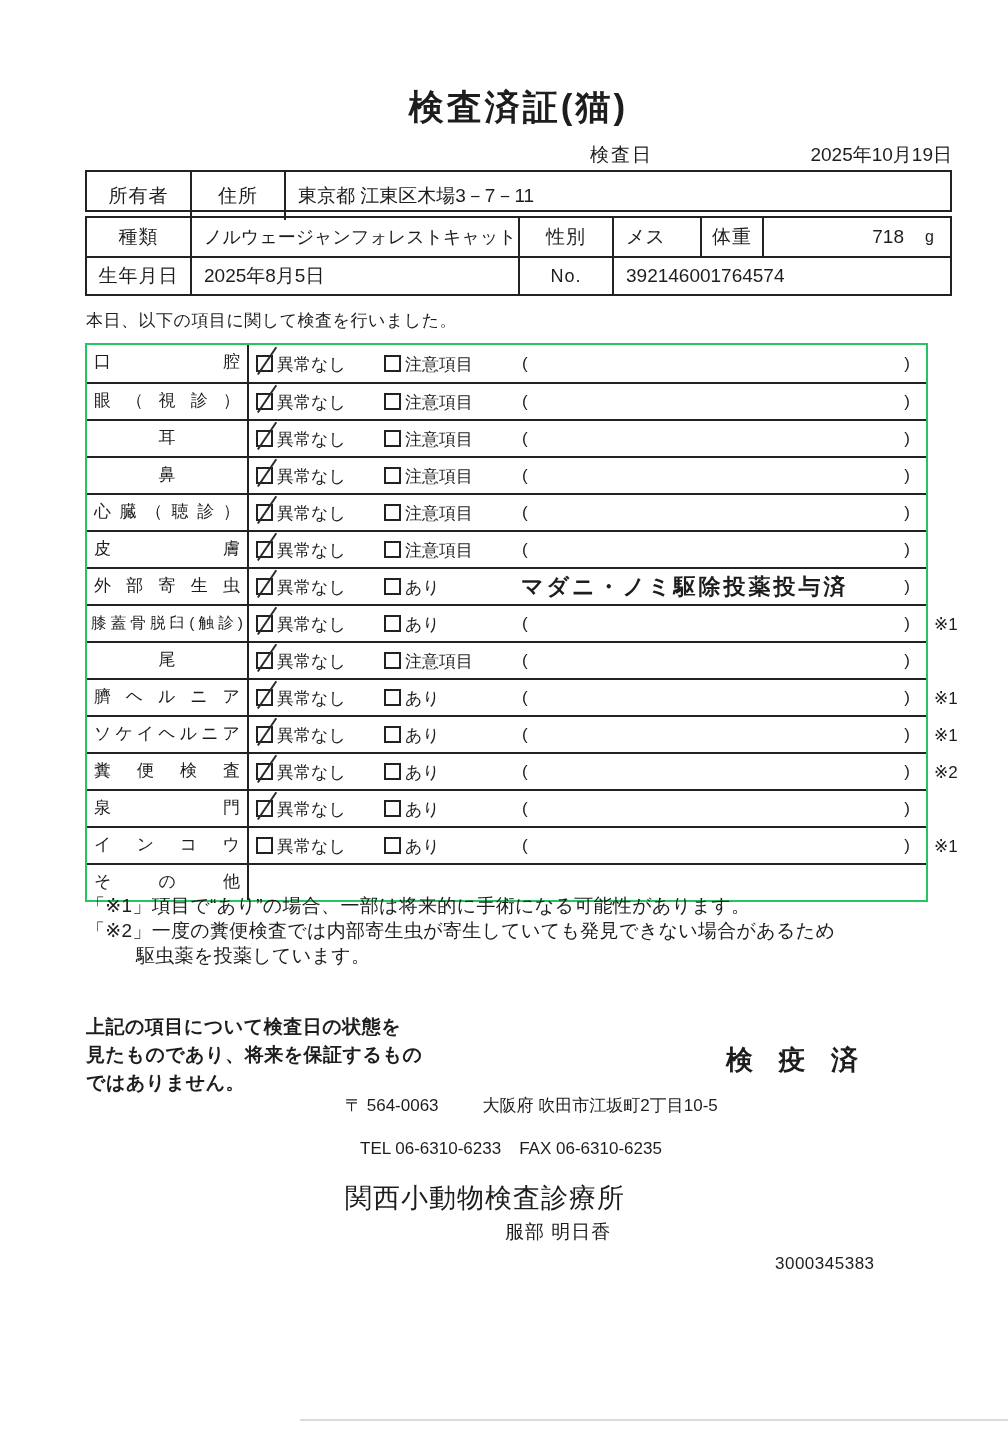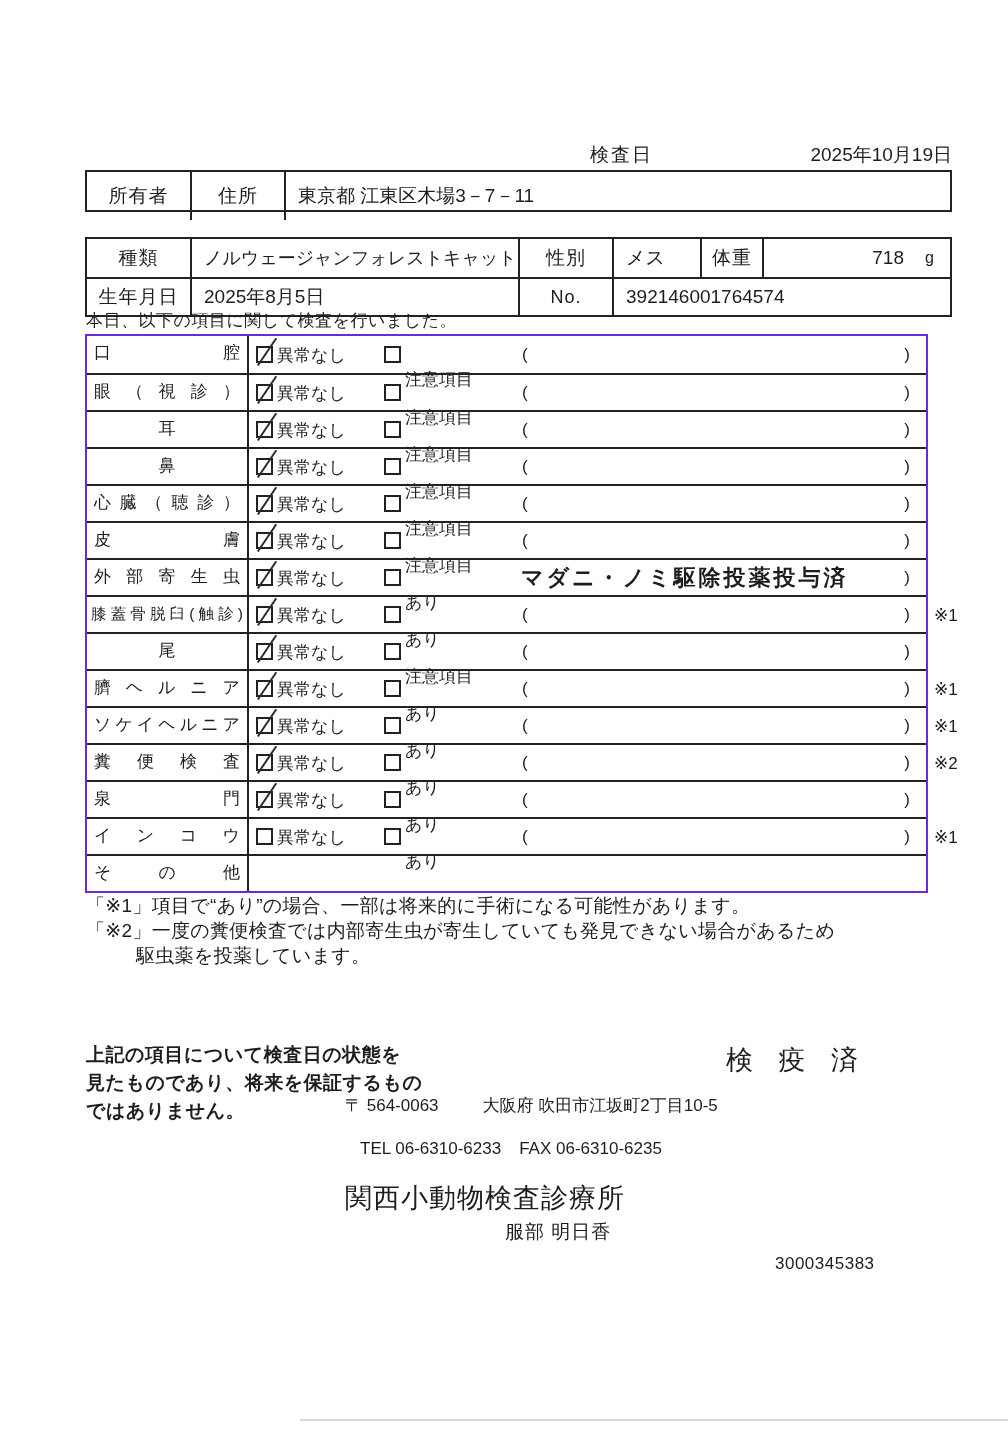--- a/index.html
+++ b/index.html
@@ -33,36 +33,36 @@
   .hcell {
     height: 100%; border-right: 2px solid #222;
     display: flex; align-items: center;
     font-size: 19px; white-space: nowrap; overflow: visible;
   }
   .hcell:last-child { border-right: none; }
   .hcell.lab { justify-content: center; letter-spacing: 1px; }
   .hcell.val { justify-content: flex-start; padding-left: 12px; }
   .t1 { top: 170px; height: 42px; }
   .t1 .hrow { height: 48px; }
-  .t2 { top: 237px; }
+  .t2 { top: 216px; }
   .w-owner-lab { width: 105px; } .w-owner-val { width: 328px; }
   .w-addr-lab  { width: 94px; }  .w-addr-val  { flex: 1; }
   .w-breed-lab { width: 105px; } .w-breed-val { width: 328px; }
   .w-sex-lab   { width: 94px; }  .w-sex-val   { width: 88px; }
   .w-weight-lab{ width: 62px; }  .w-weight-val{ flex: 1; position: relative; }
   .breed-val-text { font-size: 18px; letter-spacing: 0; }
   .weight-num { position: absolute; right: 46px; }
   .weight-unit { position: absolute; right: 16px; font-size: 16px; }
   .w-no-lab { width: 94px; font-size: 18px; text-align: center; } .w-no-val { flex: 1; }
 
   
   .intro { top: 309px; left: 86px; font-size: 17px; font-weight: 500; letter-spacing: 0.5px; text-align: center; }
 
   
-  .check-table { top: 334px; left: 85px; width: 843px; border: 2px solid #6d28d9; }
+  .check-table { top: 343px; left: 85px; width: 843px; border: 2px solid #22c55e; }
   .crow { display: flex; height: 37px; position: relative; }
   .crow + .crow { border-top: 2px solid #222; }
   .clabel {
     width: 162px; border-right: 2px solid #222;
     font-size: 17px; line-height: 33px; padding: 0 7px;
     text-align: justify; text-align-last: justify;
     white-space: nowrap; overflow: hidden;
   }
   .clabel.center { text-align: center; text-align-last: center; }
   .clabel.small { font-size: 15.5px; padding: 0 4px; }
@@ -74,54 +74,55 @@
   }
   .cb.checked::after {
     content: ""; position: absolute;
     left: -1px; bottom: -4px; width: 2.2px; height: 33px;
     background: #2a2a2a;
     transform-origin: left bottom; transform: rotate(34deg);
   }
   .cbA { left: 7px; }
   .cbB { left: 135px; }
   .optA { position: absolute; left: 28px; top: 50%; transform: translateY(-50%); white-space: nowrap; }
-  .optB { position: absolute; left: 156px; top: 50%; transform: translateY(-50%); white-space: nowrap; margin-top: 24px; }
+  .optB { position: absolute; left: 156px; top: 50%; transform: translateY(-50%); white-space: nowrap; }
   .popen { position: absolute; left: 273px; top: 50%; transform: translateY(-50%); }
   .pclose { position: absolute; right: 16px; top: 50%; transform: translateY(-50%); }
   .rownote {
     position: absolute; left: 272px; top: 50%; transform: translateY(-50%);
     font-size: 22px; font-weight: 600; letter-spacing: 3px; white-space: nowrap;
   }
   .sidenote {
     position: absolute; left: 685px; top: 50%; transform: translateY(-50%);
     font-size: 17px; white-space: nowrap;
   }
 
   
   .footnotes { top: 893px; left: 86px; font-size: 19px; line-height: 25px; letter-spacing: 0.3px; }
   .footnotes .fn3 { padding-left: 50px; }
 
   
-  .disclaimer { top: 1041px; left: 86px; font-size: 19px; font-weight: 600; line-height: 28px; letter-spacing: 0.5px; }
-  .stamp { top: 1042px; left: 726px; font-size: 27px; font-weight: 400; letter-spacing: 9px; white-space: nowrap; }
+  .disclaimer { top: 1013px; left: 86px; font-size: 19px; font-weight: 600; line-height: 28px; letter-spacing: 0.5px; }
+  .stamp { top: 1042px; left: 726px; font-size: 27px; font-weight: 700; letter-spacing: 9px; white-space: nowrap; }
   .postal-row { top: 1094px; left: 345px; font-size: 17px; font-weight: 500; white-space: nowrap; }
   .postal-row .gap { display:inline-block; width: 44px; }
   .tel-row { top: 1139px; left: 360px; font-size: 17px; white-space: nowrap; }
   .tel-row .gap { display:inline-block; width: 18px; }
   .clinic-name { top: 1180px; left: 345px; font-size: 27px; font-weight: 500; letter-spacing: 1px; white-space: nowrap; }
   .vet-name { top: 1219px; left: 505px; font-size: 19px; font-weight: 500; letter-spacing: 1px; white-space: nowrap; }
   .serial { top: 1254px; left: 775px; font-size: 17px; letter-spacing: 0.5px; }
 
   .artifact-line { top: 1419px; left: 300px; width: 708px; height: 2px; background: #dadada; }
 </style>
 </head>
 <body>
 
 <div class="page">
 
+  <div class="abs doc-title">検査済証(猫)</div>
 
   <div class="abs date-row">
     <span class="dlabel">検査日</span>
     <span class="dvalue">2025年10月19日</span>
   </div>
 
   <div class="abs htable t1">
     <div class="hrow">
       <div class="hcell lab w-owner-lab">所有者</div>
       <div class="hcell lab w-addr-lab">住所</div>

